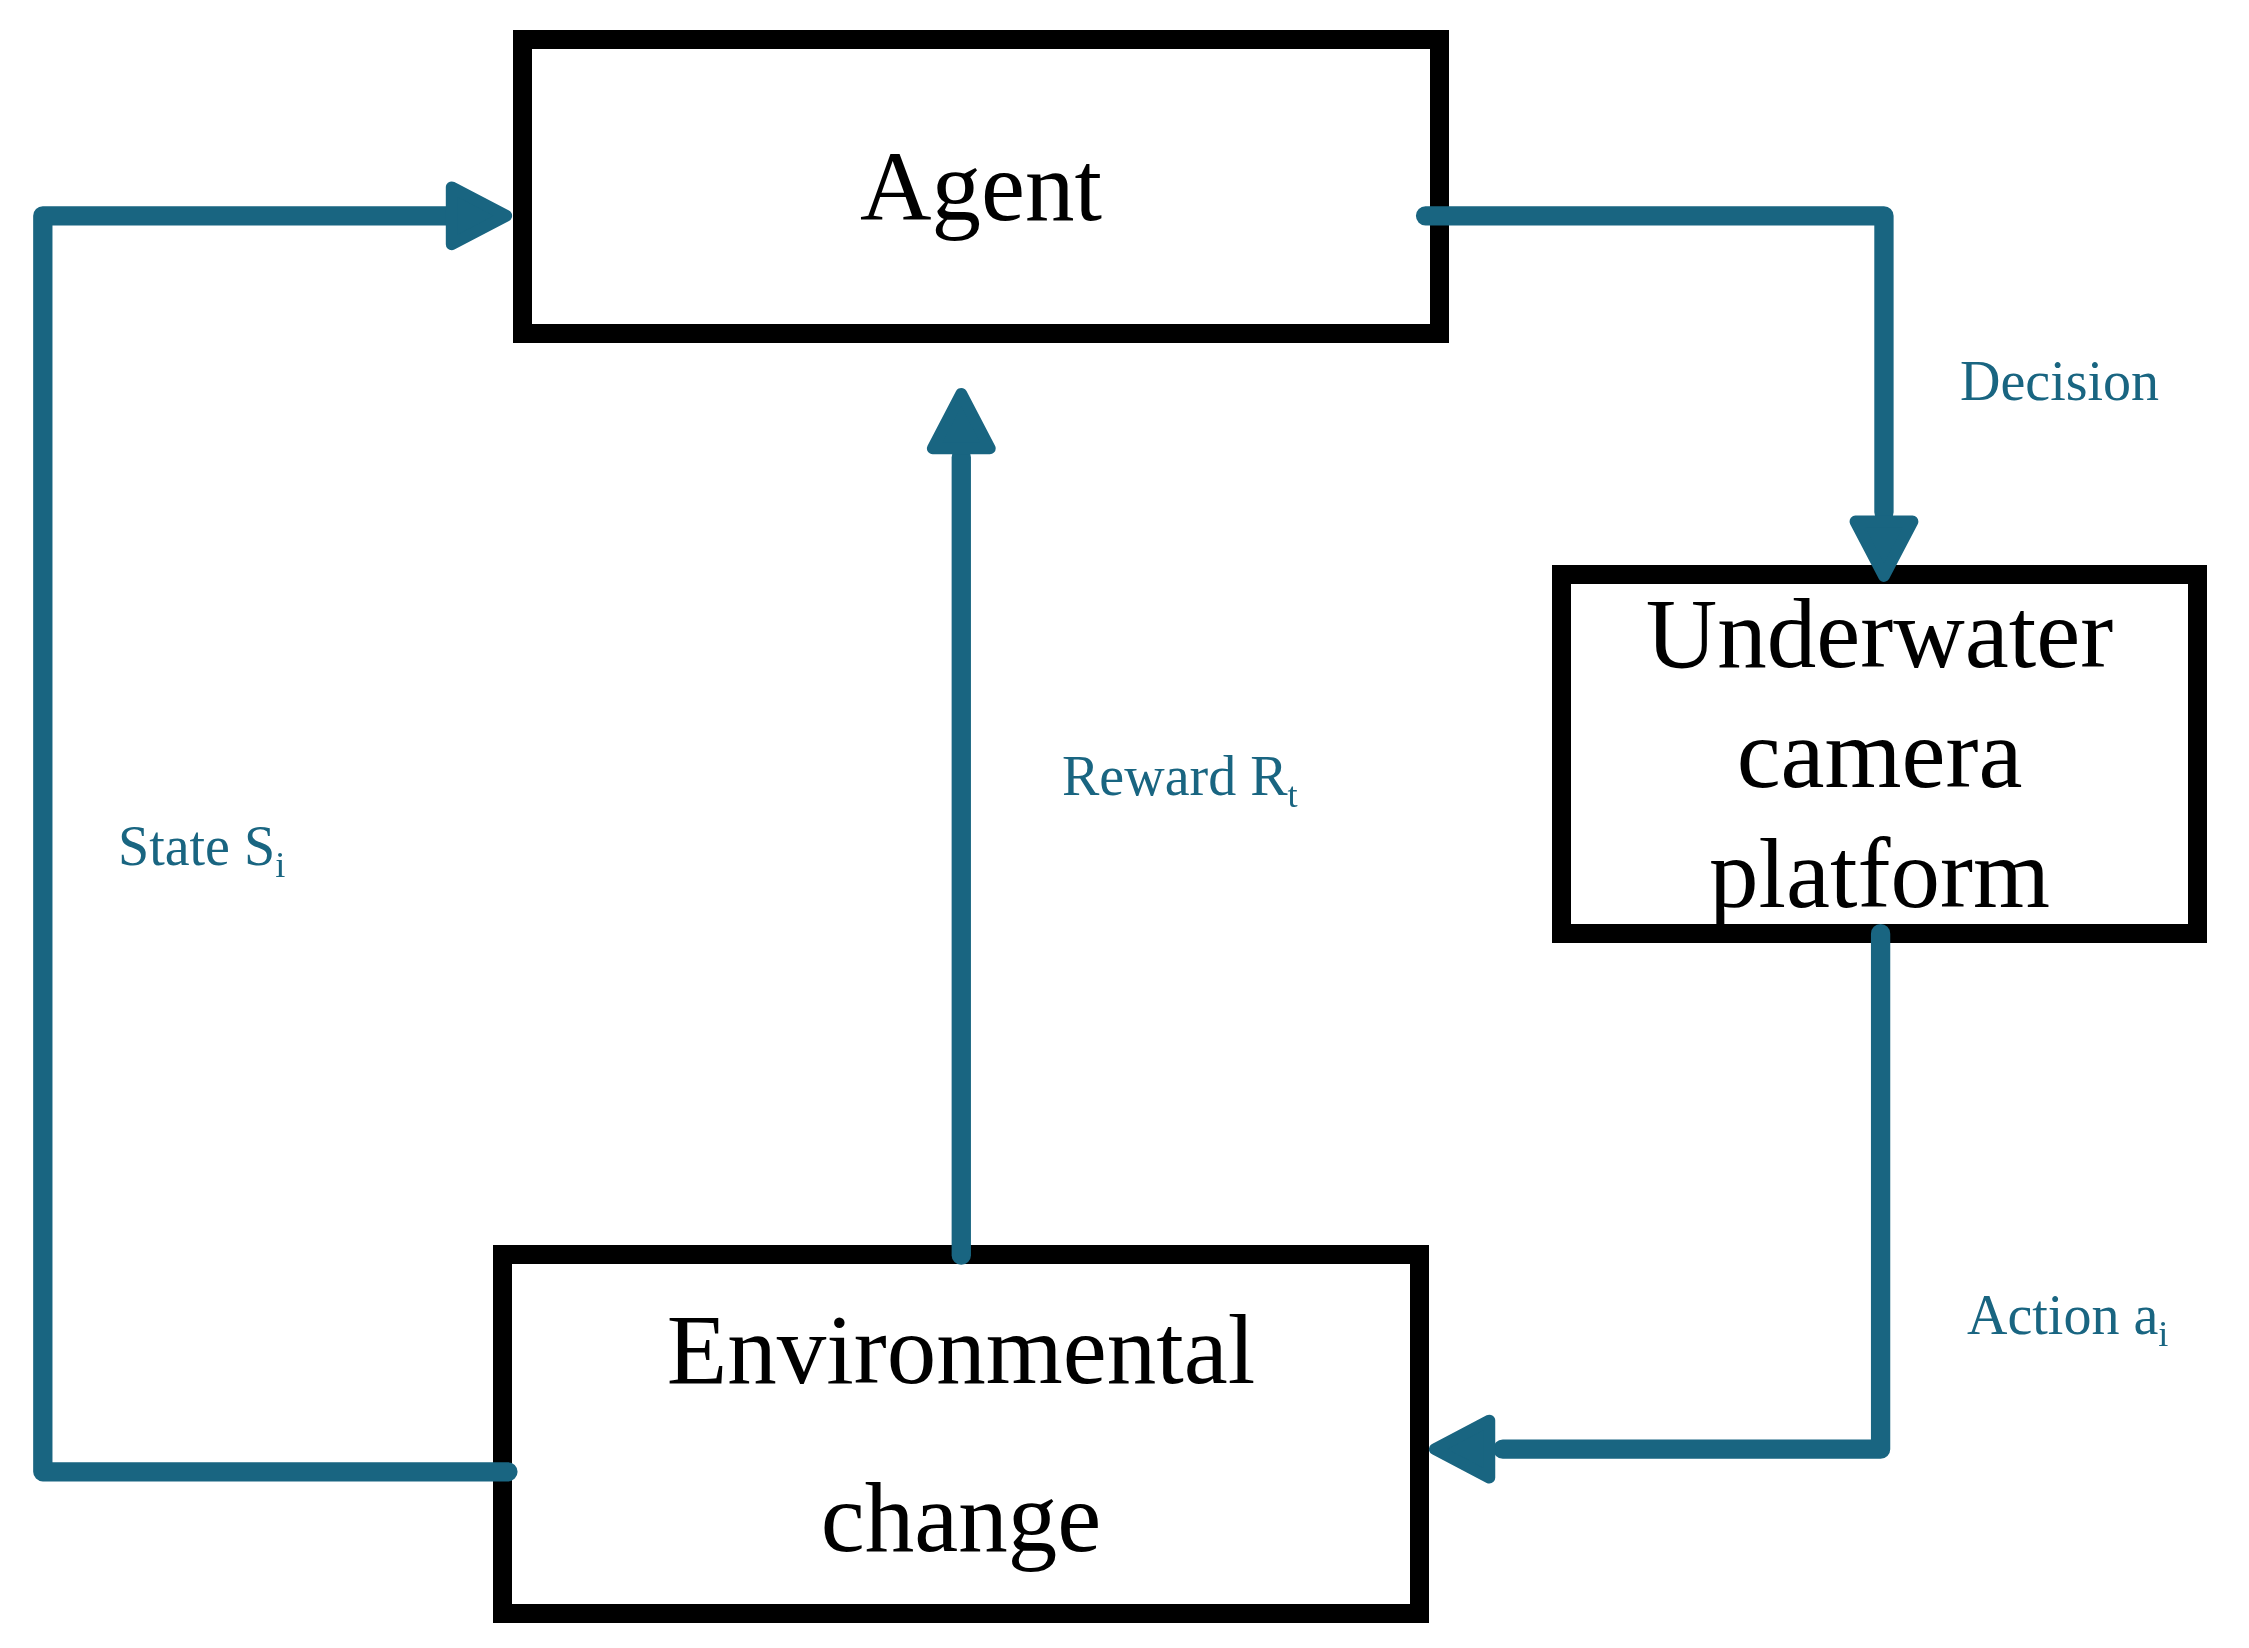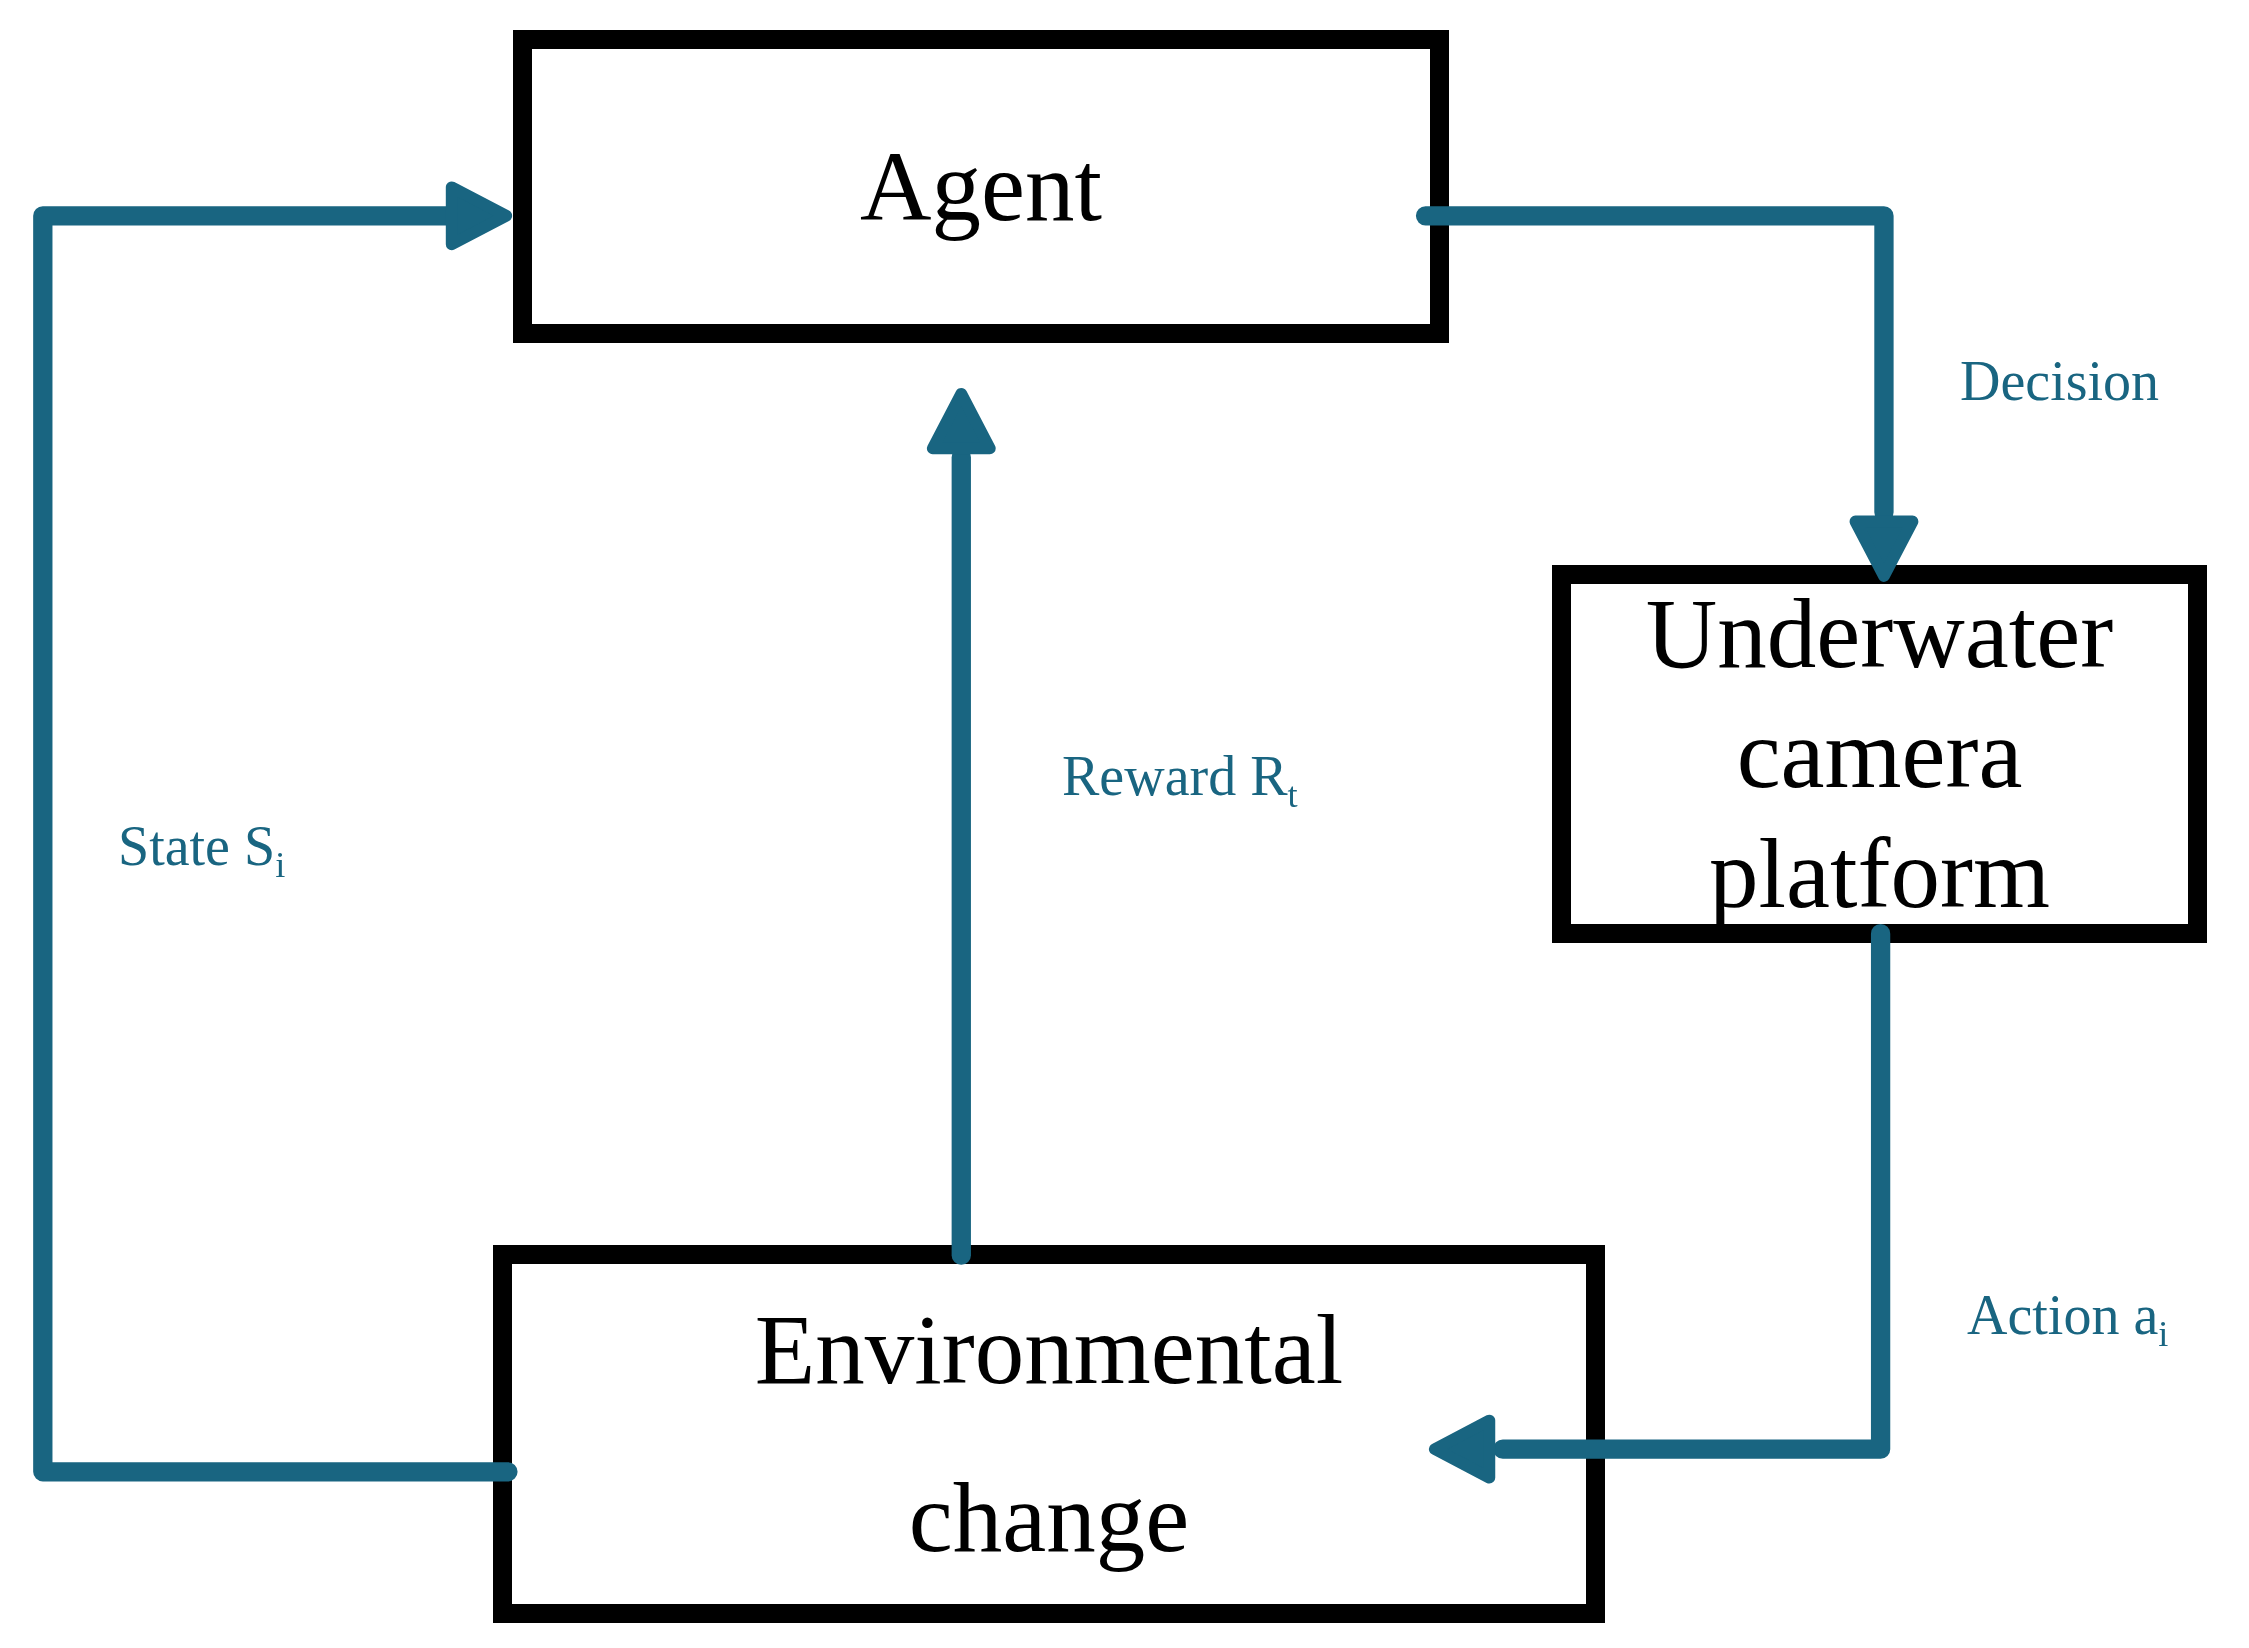--- a/index.html
+++ b/index.html
@@ -27,21 +27,21 @@
     display: flex;
     flex-direction: column;
     align-items: center;
     justify-content: center;
     text-align: center;
     font-size: 99px;
     z-index: 1;
   }
   #agent-box      { left: 513px;  top: 30px;   width: 936px; height: 313px; }
   #platform-box   { left: 1552px; top: 565px;  width: 655px;  height: 378px; line-height: 120px; text-align: right; }
-  #env-box        { left: 493px;  top: 1245px; width: 1112px; height: 378px; line-height: 168px; }
+  #env-box        { left: 493px;  top: 1245px; width: 936px; height: 378px; line-height: 168px; }
   .box .line { display: block; }
   #arrow-layer {
     position: absolute;
     left: 0; top: 0;
     width: 2250px; height: 1649px;
     z-index: 2;
     pointer-events: none;
   }
   #arrow-layer .shaft {
     fill: none;

